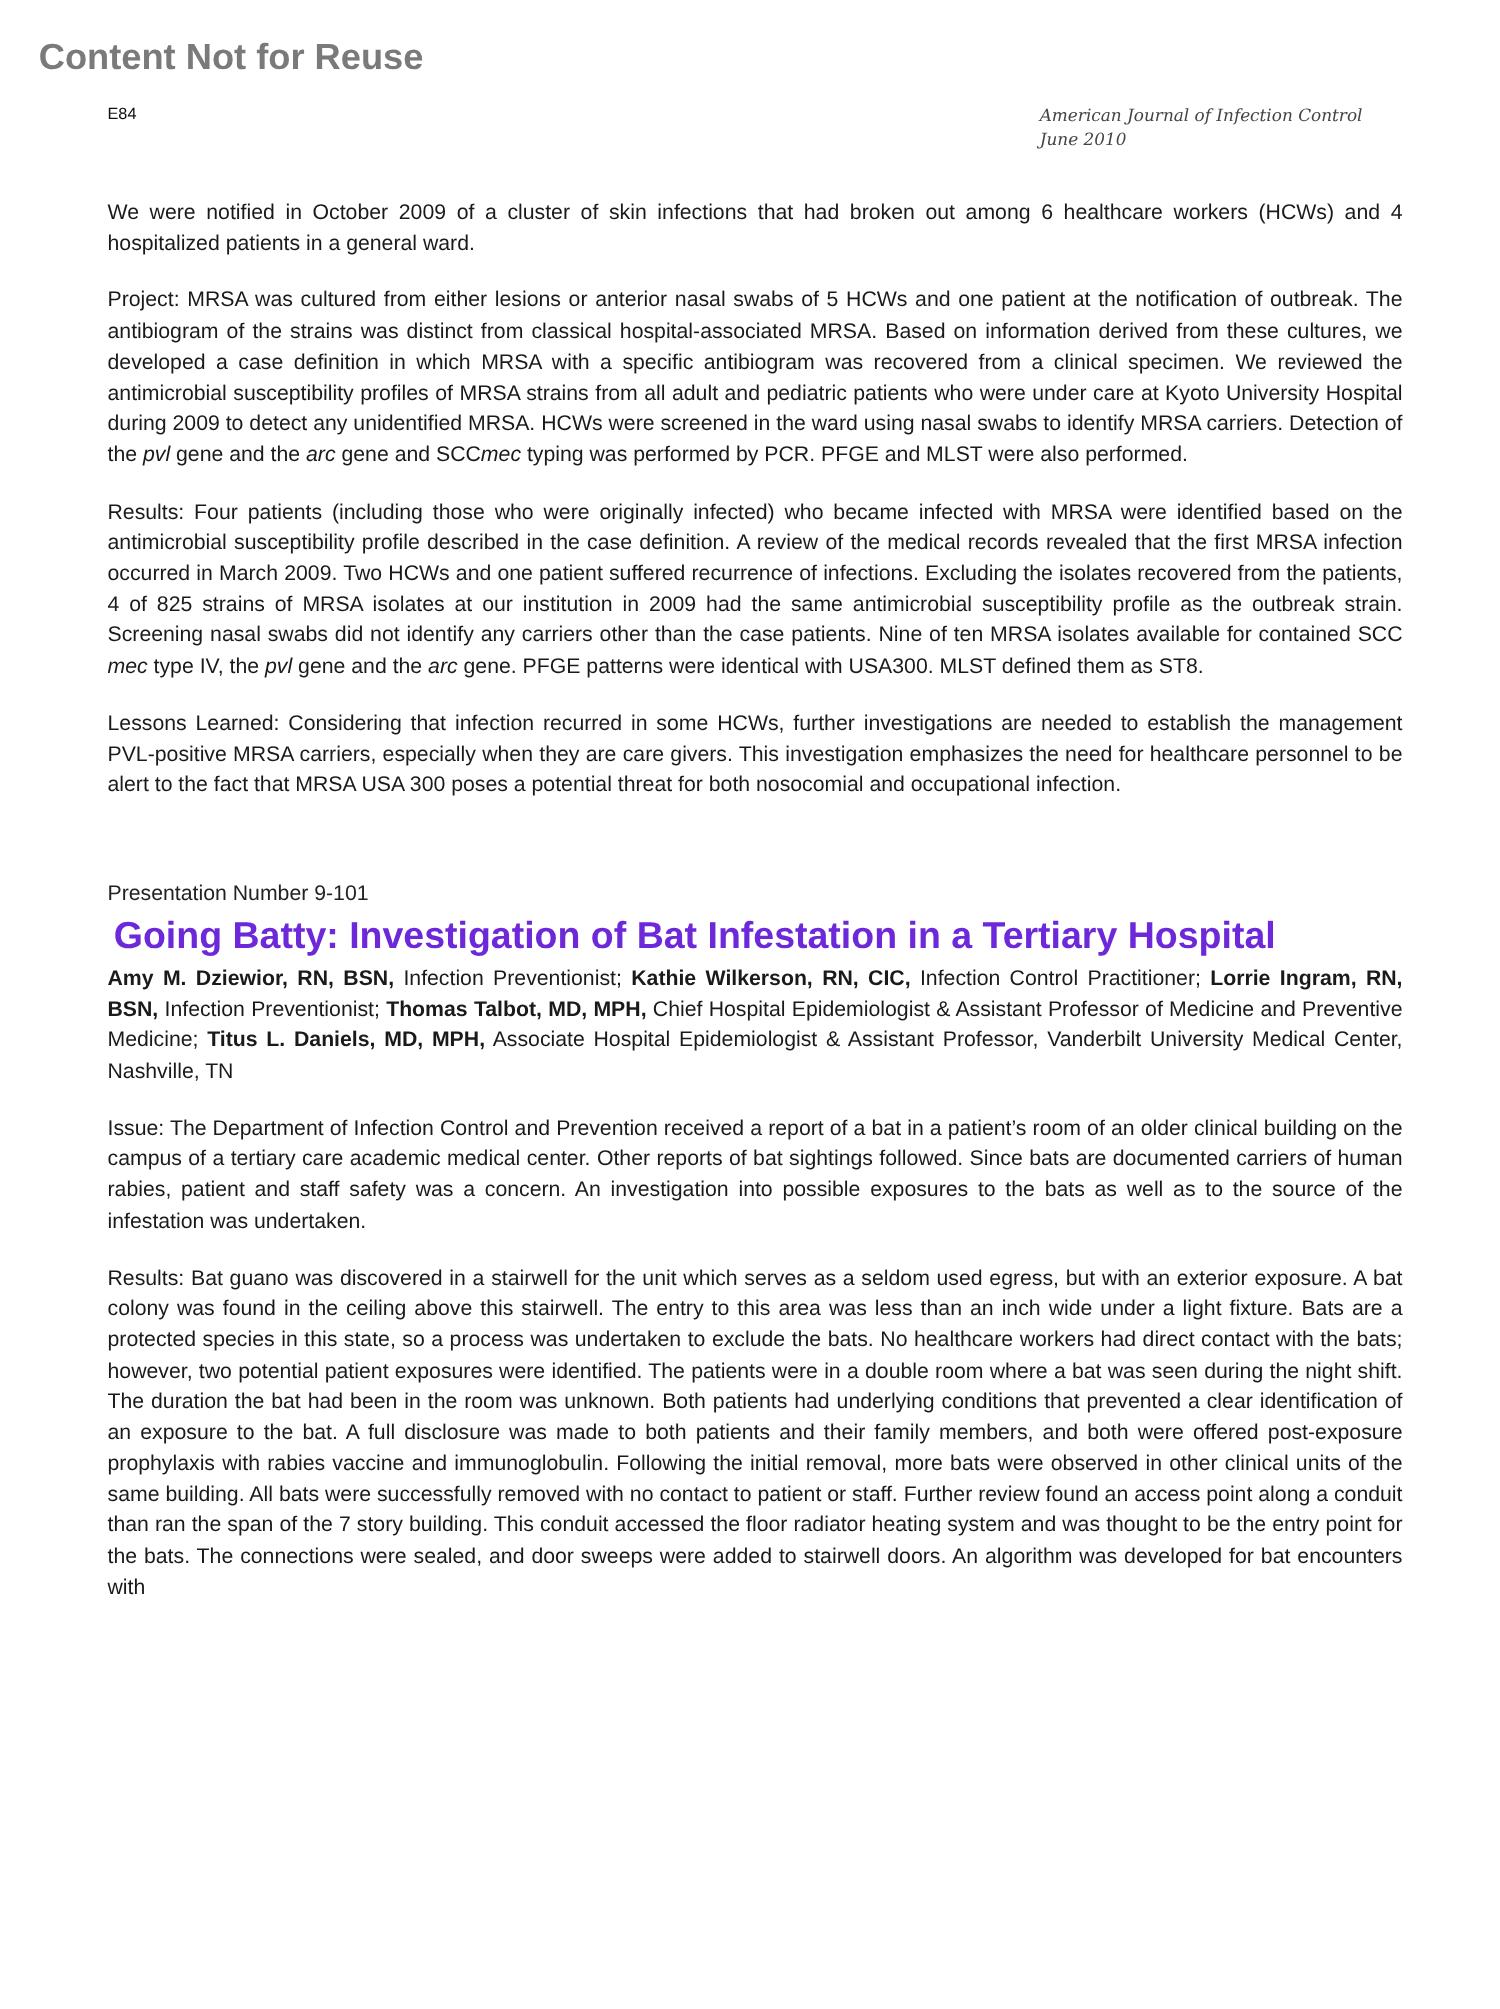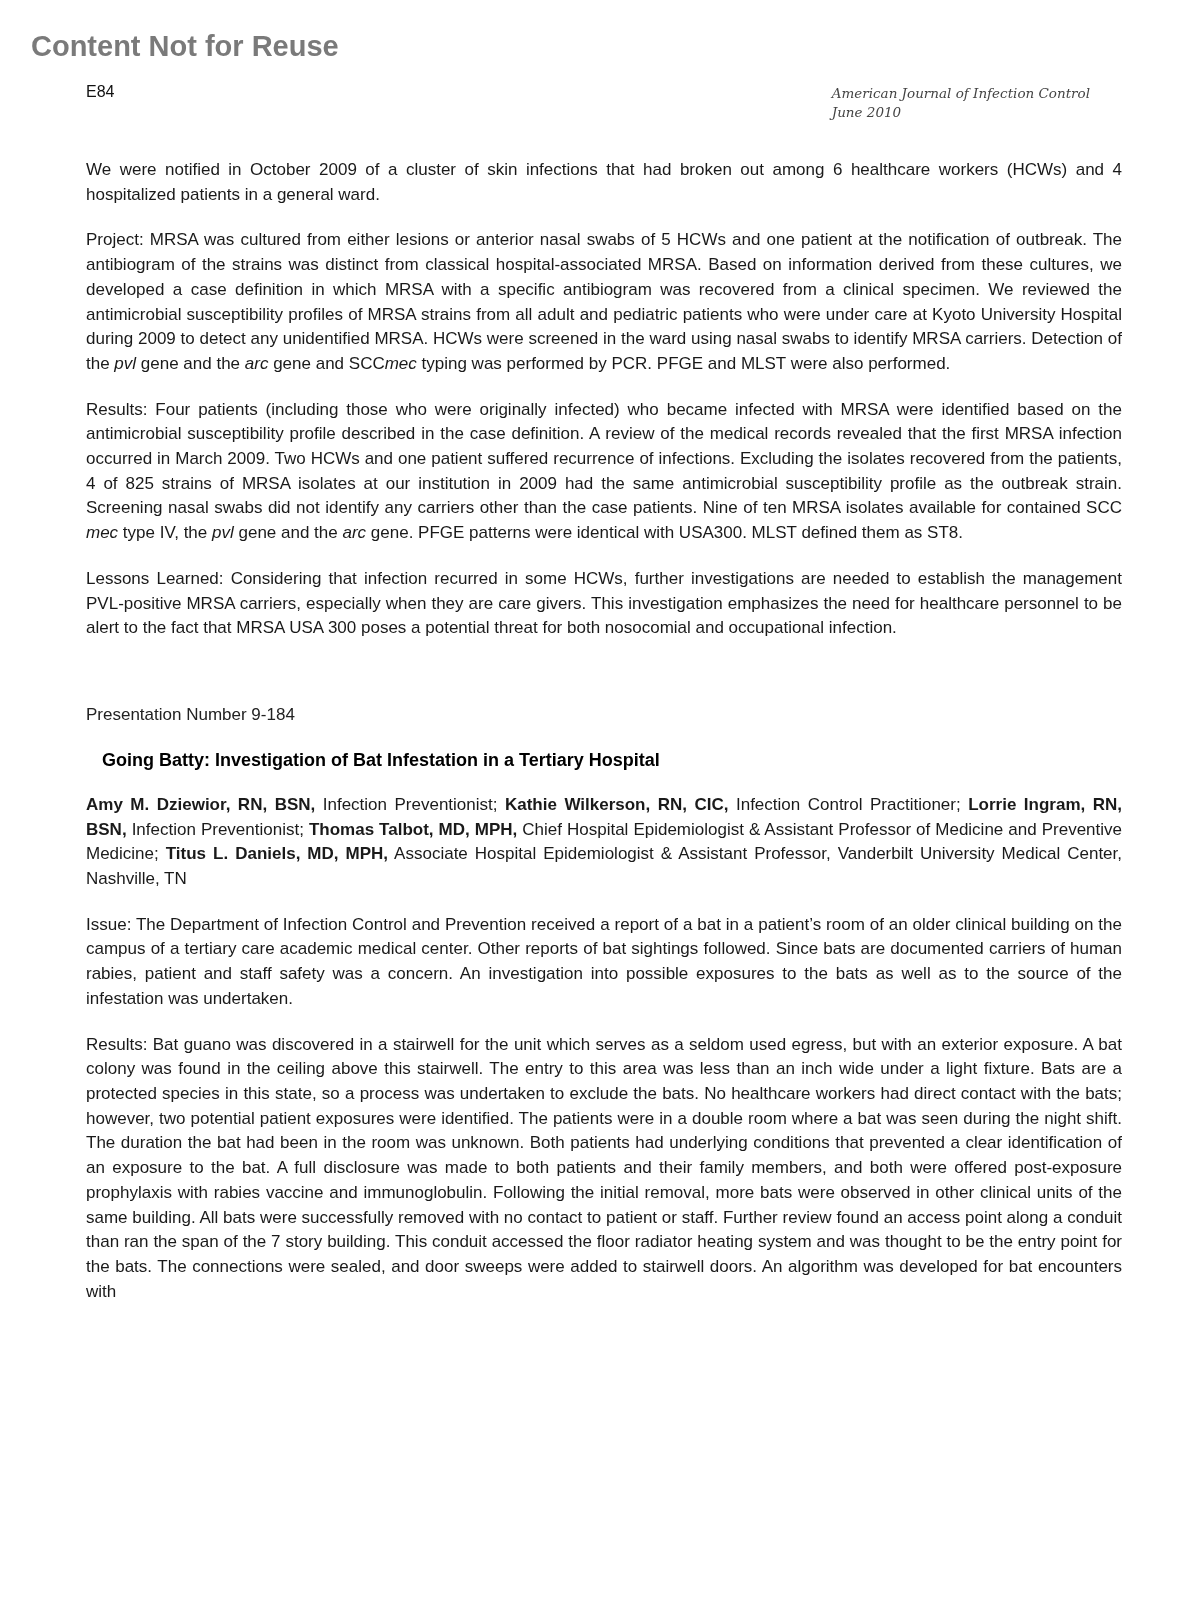--- a/index.html
+++ b/index.html
@@ -1,24 +1,24 @@
 <!DOCTYPE html>
 <html><head>
 <meta charset="utf-8">
 <style>
   html, body { margin: 0; padding: 0; background: #ffffff; }
   body { width: 1200px; height: 1607px; position: relative; overflow: hidden; font-family: "Liberation Sans", sans-serif; color: #1a1a1a; }
   .watermark { position: absolute; left: 31px; top: 30px; font-size: 29px; color: #7a7a7a; font-family: "Liberation Sans", sans-serif; font-weight: bold; }
-  .page-num { position: absolute; left: 86px; top: 83px; font-size: 16px; color: #111; }
+  .page-num { position: absolute; left: 86px; top: 83px; font-size: 13px; color: #111; }
   .journal { position: absolute; right: 110px; top: 84px; font-family: "DejaVu Serif", serif; font-style: italic; font-size: 13.5px; color: #444; line-height: 19px; }
   .content { position: absolute; left: 86px; top: 158px; width: 1036px; }
   p { margin: 0; font-size: 17px; line-height: 24.7px; text-align: justify; }
   .gap { margin-top: 21px; }
   .pres-num { margin-top: 62px; font-size: 17px; line-height: 24px; color: #222; }
-  h1 { margin: 16px; font-size: 18px; font-weight: bold; line-height: 34px; color: #000000; }
+  h1 { margin: 5px; font-size: 30px; font-weight: bold; line-height: 34px; color: #6d28d9; }
   .authors { }
   .authors b { font-weight: bold; }
   i { font-style: italic; }
 </style>
 </head>
 <body>
 
 <div class="watermark">Content Not for Reuse</div>
 <div class="page-num">E84</div>
 <div class="journal">
@@ -28,19 +28,19 @@
 
 <div class="content">
   <section>
     <p>We were notified in October 2009 of a cluster of skin infections that had broken out among 6 healthcare workers (HCWs) and 4 hospitalized patients in a general ward.</p>
     <p class="gap"><span>Project: MRSA was cultured from either lesions or anterior nasal swabs of 5 HCWs and one patient at the notification of outbreak. The antibiogram of the strains was distinct from classical hospital-associated MRSA. Based on information derived from these cultures, we developed a case definition in which MRSA with a specific antibiogram was recovered from a clinical specimen. We reviewed the antimicrobial susceptibility profiles of MRSA strains from all adult and pediatric patients who were under care at Kyoto University Hospital during 2009 to detect any unidentified MRSA. HCWs were screened in the ward using nasal swabs to identify MRSA carriers. Detection of the </span><i>pvl</i><span> gene and the </span><i>arc</i><span> gene and SCC</span><i>mec</i><span> typing was performed by PCR. PFGE and MLST were also performed.</span></p>
     <p class="gap"><span>Results: Four patients (including those who were originally infected) who became infected with MRSA were identified based on the antimicrobial susceptibility profile described in the case definition. A review of the medical records revealed that the first MRSA infection occurred in March 2009. Two HCWs and one patient suffered recurrence of infections. Excluding the isolates recovered from the patients, 4 of 825 strains of MRSA isolates at our institution in 2009 had the same antimicrobial susceptibility profile as the outbreak strain. Screening nasal swabs did not identify any carriers other than the case patients. Nine of ten MRSA isolates available for contained SCC </span><i>mec</i><span> type IV, the </span><i>pvl</i><span> gene and the </span><i>arc</i><span> gene. PFGE patterns were identical with USA300. MLST defined them as ST8.</span></p>
     <p class="gap">Lessons Learned: Considering that infection recurred in some HCWs, further investigations are needed to establish the management PVL-positive MRSA carriers, especially when they are care givers. This investigation emphasizes the need for healthcare personnel to be alert to the fact that MRSA USA 300 poses a potential threat for both nosocomial and occupational infection.</p>
   </section>
 
   <section>
-    <div class="pres-num">Presentation Number 9-184</div>
+    <div class="pres-num">Presentation Number 9-101</div>
     <h1>Going Batty: Investigation of Bat Infestation in a Tertiary Hospital</h1>
     <p class="authors"><b>Amy M. Dziewior, RN, BSN,</b><span> Infection Preventionist; </span><b>Kathie Wilkerson, RN, CIC,</b><span> Infection Control Practitioner; </span><b>Lorrie Ingram, RN, BSN,</b><span> Infection Preventionist; </span><b>Thomas Talbot, MD, MPH,</b><span> Chief Hospital Epidemiologist &amp; Assistant Professor of Medicine and Preventive Medicine; </span><b>Titus L. Daniels, MD, MPH,</b><span> Associate Hospital Epidemiologist &amp; Assistant Professor, Vanderbilt University Medical Center, Nashville, TN</span></p>
     <p class="gap">Issue: The Department of Infection Control and Prevention received a report of a bat in a patient’s room of an older clinical building on the campus of a tertiary care academic medical center. Other reports of bat sightings followed. Since bats are documented carriers of human rabies, patient and staff safety was a concern. An investigation into possible exposures to the bats as well as to the source of the infestation was undertaken.</p>
     <p class="gap">Results: Bat guano was discovered in a stairwell for the unit which serves as a seldom used egress, but with an exterior exposure. A bat colony was found in the ceiling above this stairwell. The entry to this area was less than an inch wide under a light fixture. Bats are a protected species in this state, so a process was undertaken to exclude the bats. No healthcare workers had direct contact with the bats; however, two potential patient exposures were identified. The patients were in a double room where a bat was seen during the night shift. The duration the bat had been in the room was unknown. Both patients had underlying conditions that prevented a clear identification of an exposure to the bat. A full disclosure was made to both patients and their family members, and both were offered post-exposure prophylaxis with rabies vaccine and immunoglobulin. Following the initial removal, more bats were observed in other clinical units of the same building. All bats were successfully removed with no contact to patient or staff. Further review found an access point along a conduit than ran the span of the 7 story building. This conduit accessed the floor radiator heating system and was thought to be the entry point for the bats. The connections were sealed, and door sweeps were added to stairwell doors. An algorithm was developed for bat encounters with</p>
   </section>
 </div>
 
 </body></html>

